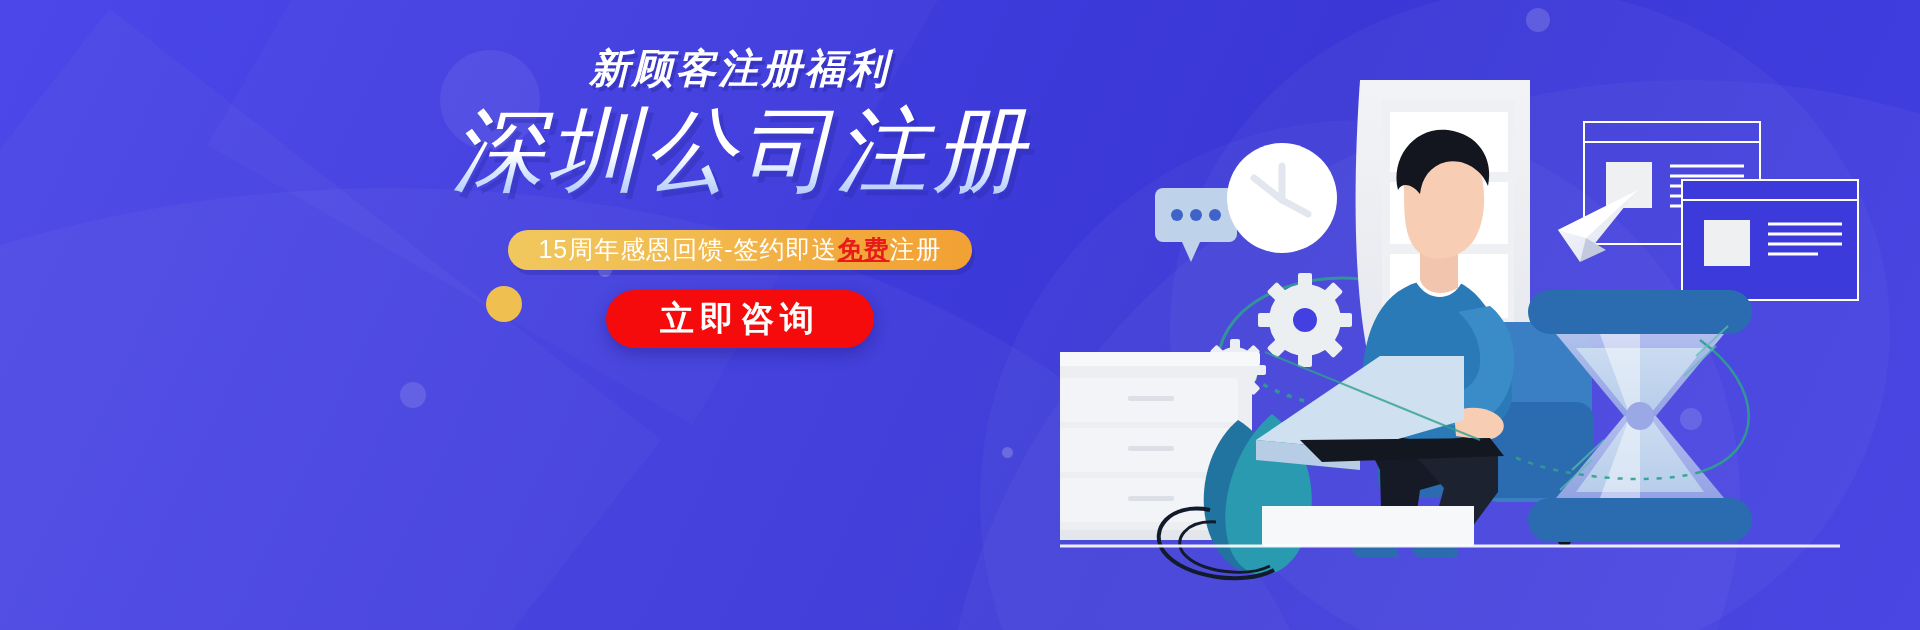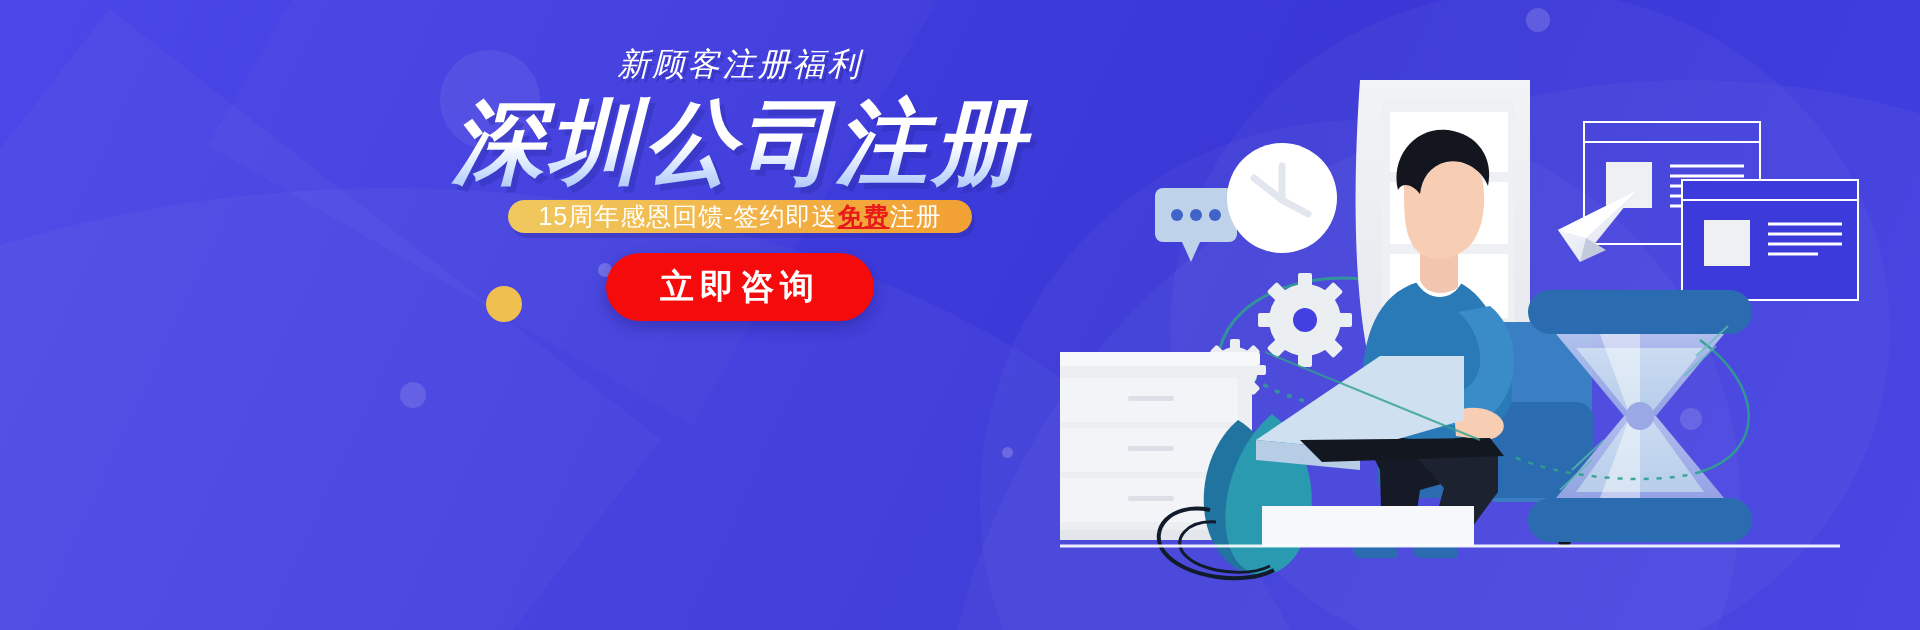--- a/index.html
+++ b/index.html
@@ -67,50 +67,50 @@
   
   .copy {
     position:absolute;
     left:380px; top:48px;
     width:720px;
     text-align:center;
     z-index:6;
   }
 
   .eyebrow {
-    font-size:32px;
-    font-weight:normal;
+    font-size:40px;
+    font-weight:bold;
     font-style:italic;
     color:#ffffff;
     letter-spacing:3px;
     line-height:1;
     text-shadow: 3px 4px 0 rgba(40,40,160,0.45);
   }
 
   .headline {
     margin-top:14px;
     font-size:92px;
-    font-weight:bold;
+    font-weight:normal;
     font-style:italic;
     line-height:1.06;
     letter-spacing:4px;
     background:linear-gradient(180deg,#ffffff 0%,#ffffff 52%,#cfe0ff 78%,#a9c4f5 100%);
     -webkit-background-clip:text;
     background-clip:text;
     color:transparent;
     -webkit-text-fill-color:transparent;
     filter:drop-shadow(5px 6px 0 rgba(45,45,170,0.40));
   }
 
   .pill {
     display:inline-flex;
     align-items:center;
     justify-content:center;
-    margin-top:8px;
-    height:33px;
+    margin-top:30px;
+    height:40px;
     padding:0 30px;
     border-radius:24px;
     background:linear-gradient(90deg,#f0c85e 0%,#f2ba4e 42%,#f2a93c 72%,#f2a134 100%);
     font-size:25px;
     color:#ffffff;
     letter-spacing:1px;
     white-space:nowrap;
     box-shadow: 3px 5px 0 rgba(40,40,150,0.30);
     text-align: right;
   }
@@ -131,21 +131,21 @@
     font-size:70px;
     padding:0 4px;
   }
 
   .cta {
     display:inline-flex;
     align-items:center;
     justify-content:center;
     margin-top:20px;
     width:268px;
-    height:68px;
+    height:58px;
     border-radius:36px;
     background:#f50b0b;
     color:#ffffff;
     font-size:34px;
     font-weight:bold;
     letter-spacing:6px;
     border:none;
     cursor:pointer;
     box-shadow: 0 6px 16px rgba(20,10,90,0.30);
   }

